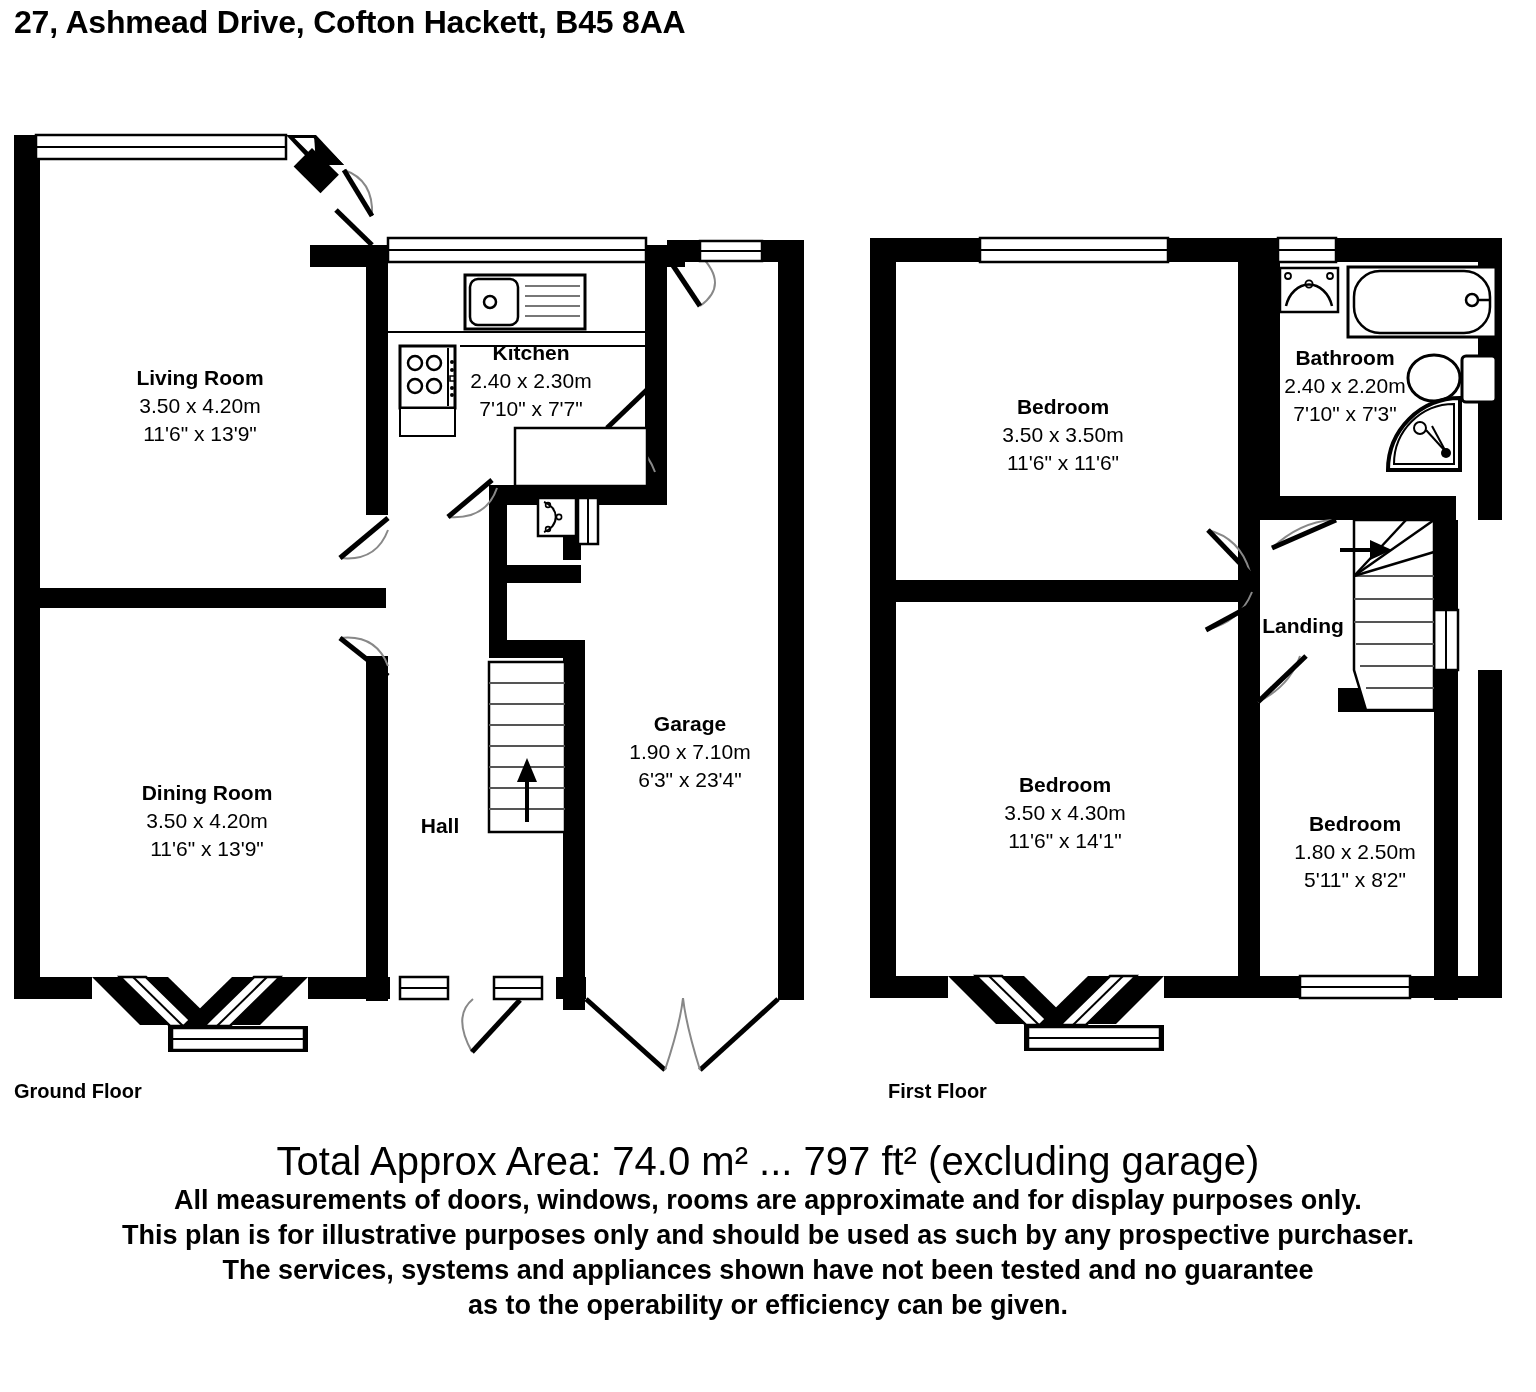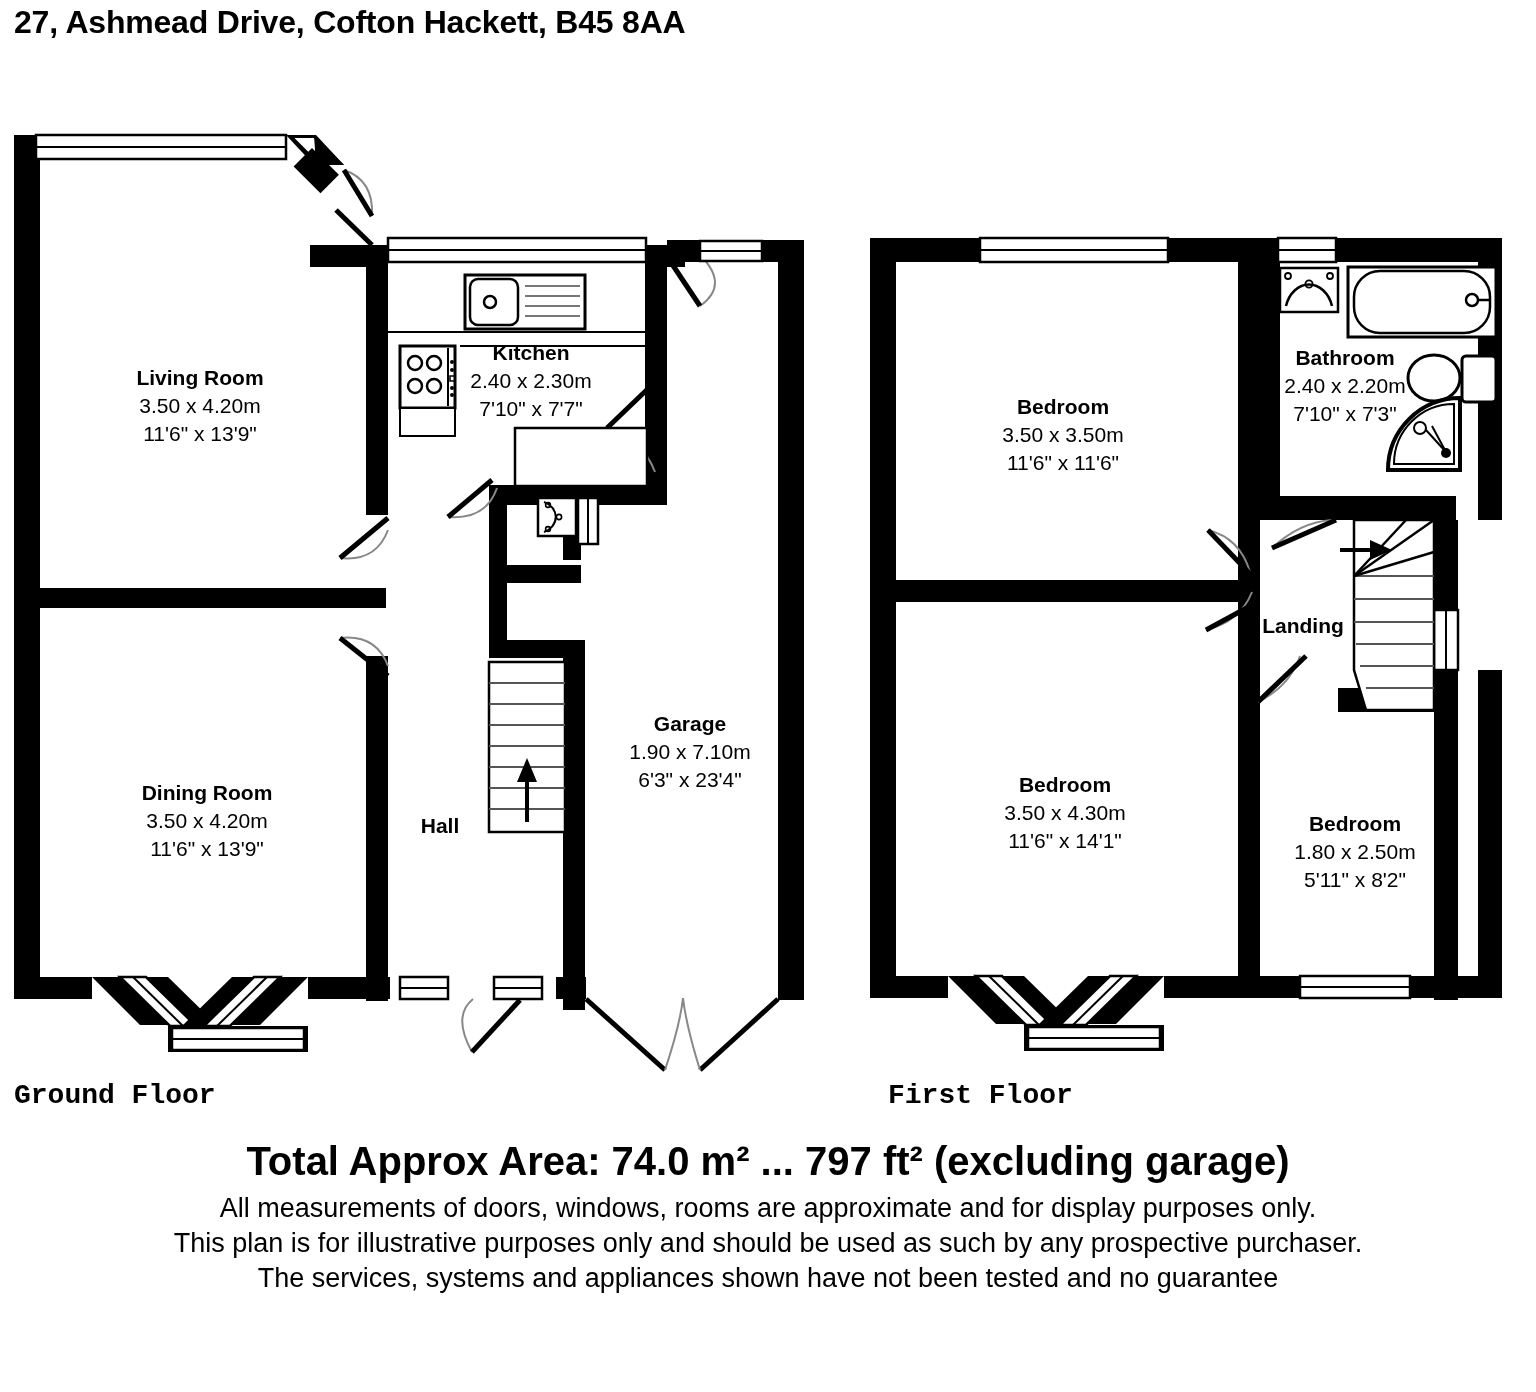--- a/index.html
+++ b/index.html
@@ -29,44 +29,43 @@
     left: 0;
     top: 110px;
     width: 1536px;
     height: 1010px;
   }
   #plan-stage svg {
     display: block;
   }
   .floor-label {
     position: absolute;
-    font-size: 28px;
+    font-size: 20px;
     font-weight: bold;
-    font-family: Liberation Mono, monospace;
   }
   #ground-floor-label { left: 14px; top: 1080px; }
   #first-floor-label  { left: 876px; top: 1080px; margin-left: 12px; }
 
   #footer {
     position: absolute;
     left: 0;
     top: 1140px;
     width: 1536px;
     text-align: center;
   }
   #total-area {
     font-size: 40px;
-    font-weight: bold;
+    font-weight: normal;
     line-height: 1.08;
-    margin-bottom: 8px;
+    margin-bottom: 0;
     white-space: nowrap;
   }
   .disclaimer-line {
     font-size: 27px;
-    font-weight: normal;
+    font-weight: bold;
     line-height: 1.30;
     white-space: nowrap;
   }
   
   .rm-name { font-family: "Liberation Sans", sans-serif; font-size: 21px; font-weight: bold; text-anchor: middle; }
   .rm-dim  { font-family: "Liberation Sans", sans-serif; font-size: 21px; font-weight: normal; text-anchor: middle; }
 </style>
 </head>
 <body>
 
@@ -468,13 +467,14 @@
 </div>
 
 <div class="floor-label" id="ground-floor-label">Ground Floor</div>
 <div class="floor-label" id="first-floor-label">First Floor</div>
 
 <div id="footer">
   <div id="total-area">Total Approx Area: 74.0 m² ... 797 ft² (excluding garage)</div>
   <div class="disclaimer-line">All measurements of doors, windows, rooms are approximate and for display purposes only.</div>
   <div class="disclaimer-line">This plan is for illustrative purposes only and should be used as such by any prospective purchaser.</div>
   <div class="disclaimer-line">The services, systems and appliances shown have not been tested and no guarantee</div>
+  <div class="disclaimer-line">as to the operability or efficiency can be given.</div>
 </div>
 
 </body></html>

